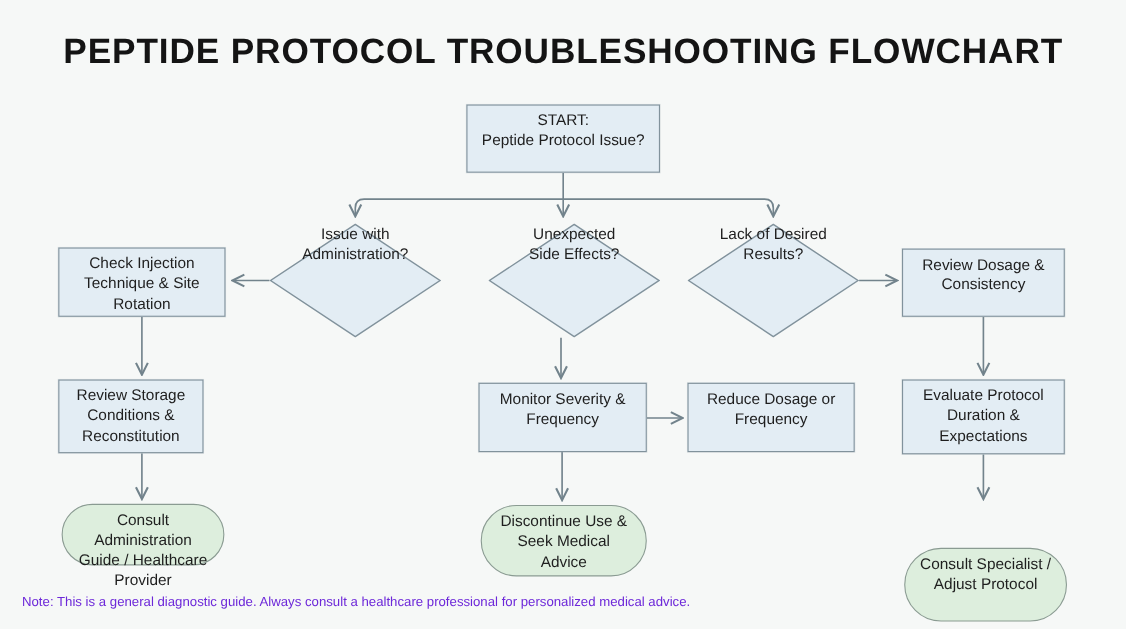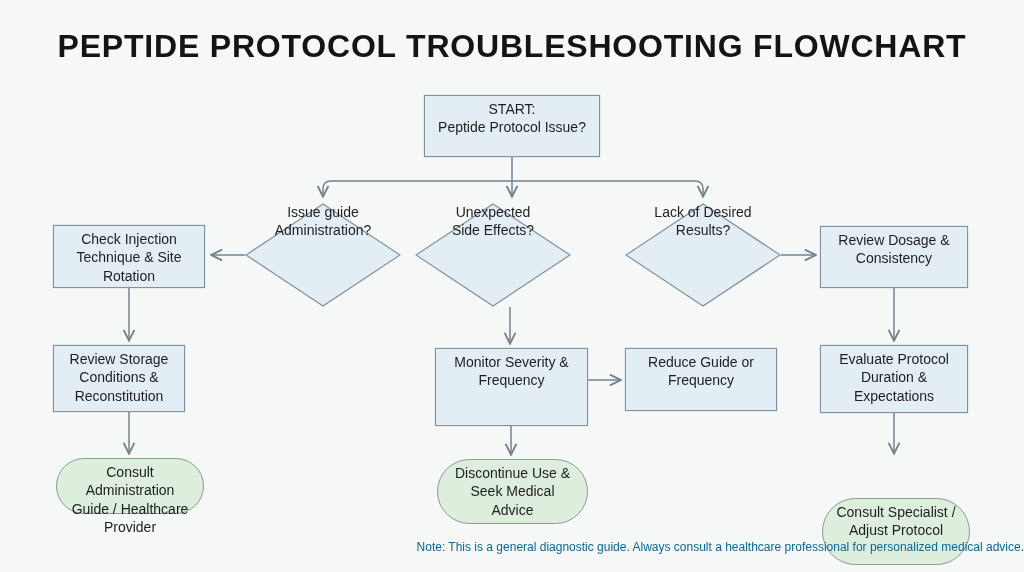--- a/index.html
+++ b/index.html
@@ -55,23 +55,24 @@
     z-index: 2;
     text-align: center;
     font-size: 14px;
     line-height: 1.32;
     white-space: pre-line;
   }
 
   .note {
     position: absolute;
     left: 0; right: 0; top: 540px;
-    text-align: right;
+    text-align: left;
     font-size: 12px;
-    color: #0369a1;
+    color: #6d28d9;
+    padding-left: 20px;
   }
 </style>
 </head>
 <body>
 
 <div id="canvas">
 
   <div class="title">PEPTIDE PROTOCOL TROUBLESHOOTING FLOWCHART</div>
 
   <svg id="wires" viewBox="0 0 1024 572">
@@ -98,25 +99,25 @@
 
   <div class="node process" style="left:424px; top:95px; width:176px; height:62px;">
     <span>START:
 Peptide Protocol Issue?</span>
   </div>
 
   <div class="node diamond" style="left:245px; top:203px; width:156px; height:104px;">
     <svg width="156" height="104" viewBox="0 0 156 104">
       <polygon points="78,1 155,52 78,103 1,52" fill="#e3edf4" stroke="#81929c" stroke-width="1.3"></polygon>
     </svg>
-    <div class="dlabel">Issue guide
+    <div class="dlabel">Issue with
 Administration?</div>
   </div>
 
-  <div class="node diamond" style="left:415px; top:203px; width:156px; height:104px;">
+  <div class="node diamond" style="left:444px; top:203px; width:156px; height:104px;">
     <svg width="156" height="104" viewBox="0 0 156 104">
       <polygon points="78,1 155,52 78,103 1,52" fill="#e3edf4" stroke="#81929c" stroke-width="1.3"></polygon>
     </svg>
     <div class="dlabel">Unexpected
 Side Effects?</div>
   </div>
 
   <div class="node diamond" style="left:625px; top:203px; width:156px; height:104px;">
     <svg width="156" height="104" viewBox="0 0 156 104">
       <polygon points="78,1 155,52 78,103 1,52" fill="#e3edf4" stroke="#81929c" stroke-width="1.3"></polygon>
@@ -137,27 +138,27 @@
 Reconstitution</span>
   </div>
 
   <div class="node terminal" style="left:56px; top:458px; width:148px; height:56px;">
     <span>Consult
 Administration
 Guide / Healthcare
 Provider</span>
   </div>
 
-  <div class="node process" style="left:435px; top:348px; width:153px; height:78px;">
+  <div class="node process" style="left:435px; top:348px; width:153px; height:63px;">
     <span>Monitor Severity &amp;
 Frequency</span>
   </div>
 
   <div class="node process" style="left:625px; top:348px; width:152px; height:63px;">
-    <span>Reduce Guide or
+    <span>Reduce Dosage or
 Frequency</span>
   </div>
 
   <div class="node terminal" style="left:437px; top:459px; width:151px; height:65px;">
     <span>Discontinue Use &amp;
 Seek Medical Advice</span>
   </div>
 
   <div class="node process" style="left:820px; top:226px; width:148px; height:62px;">
     <span>Review Dosage &amp;

